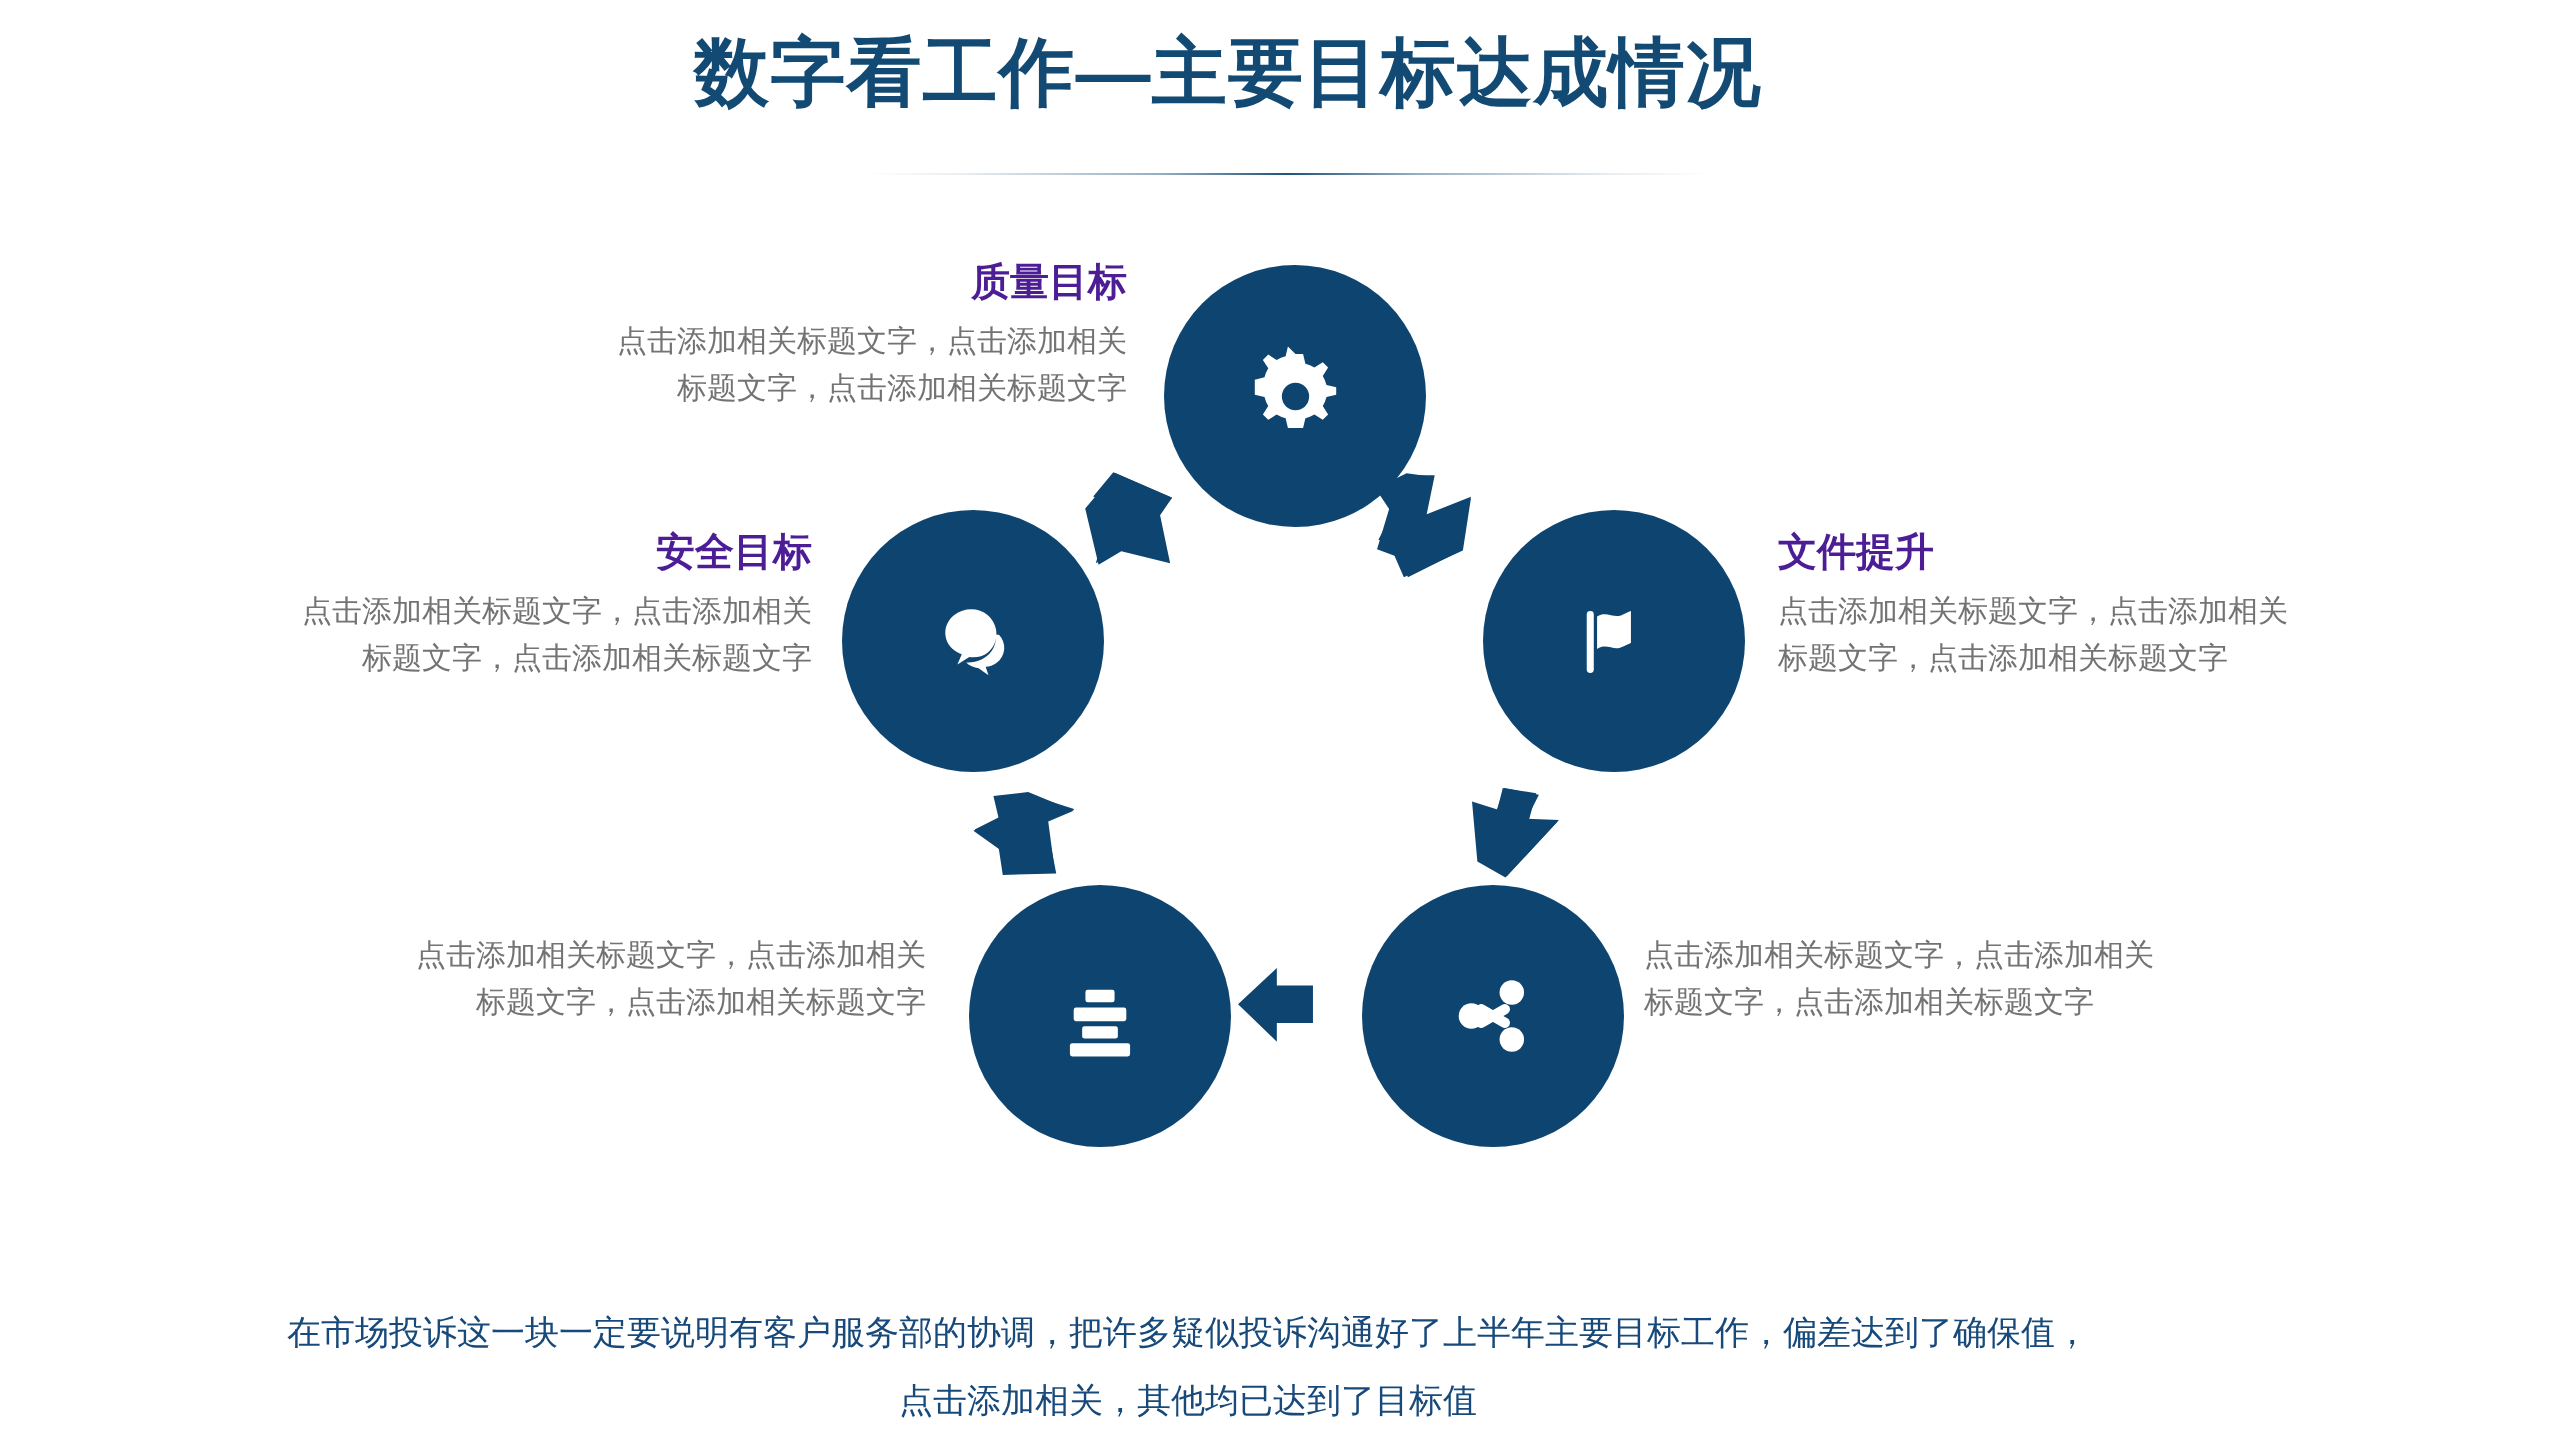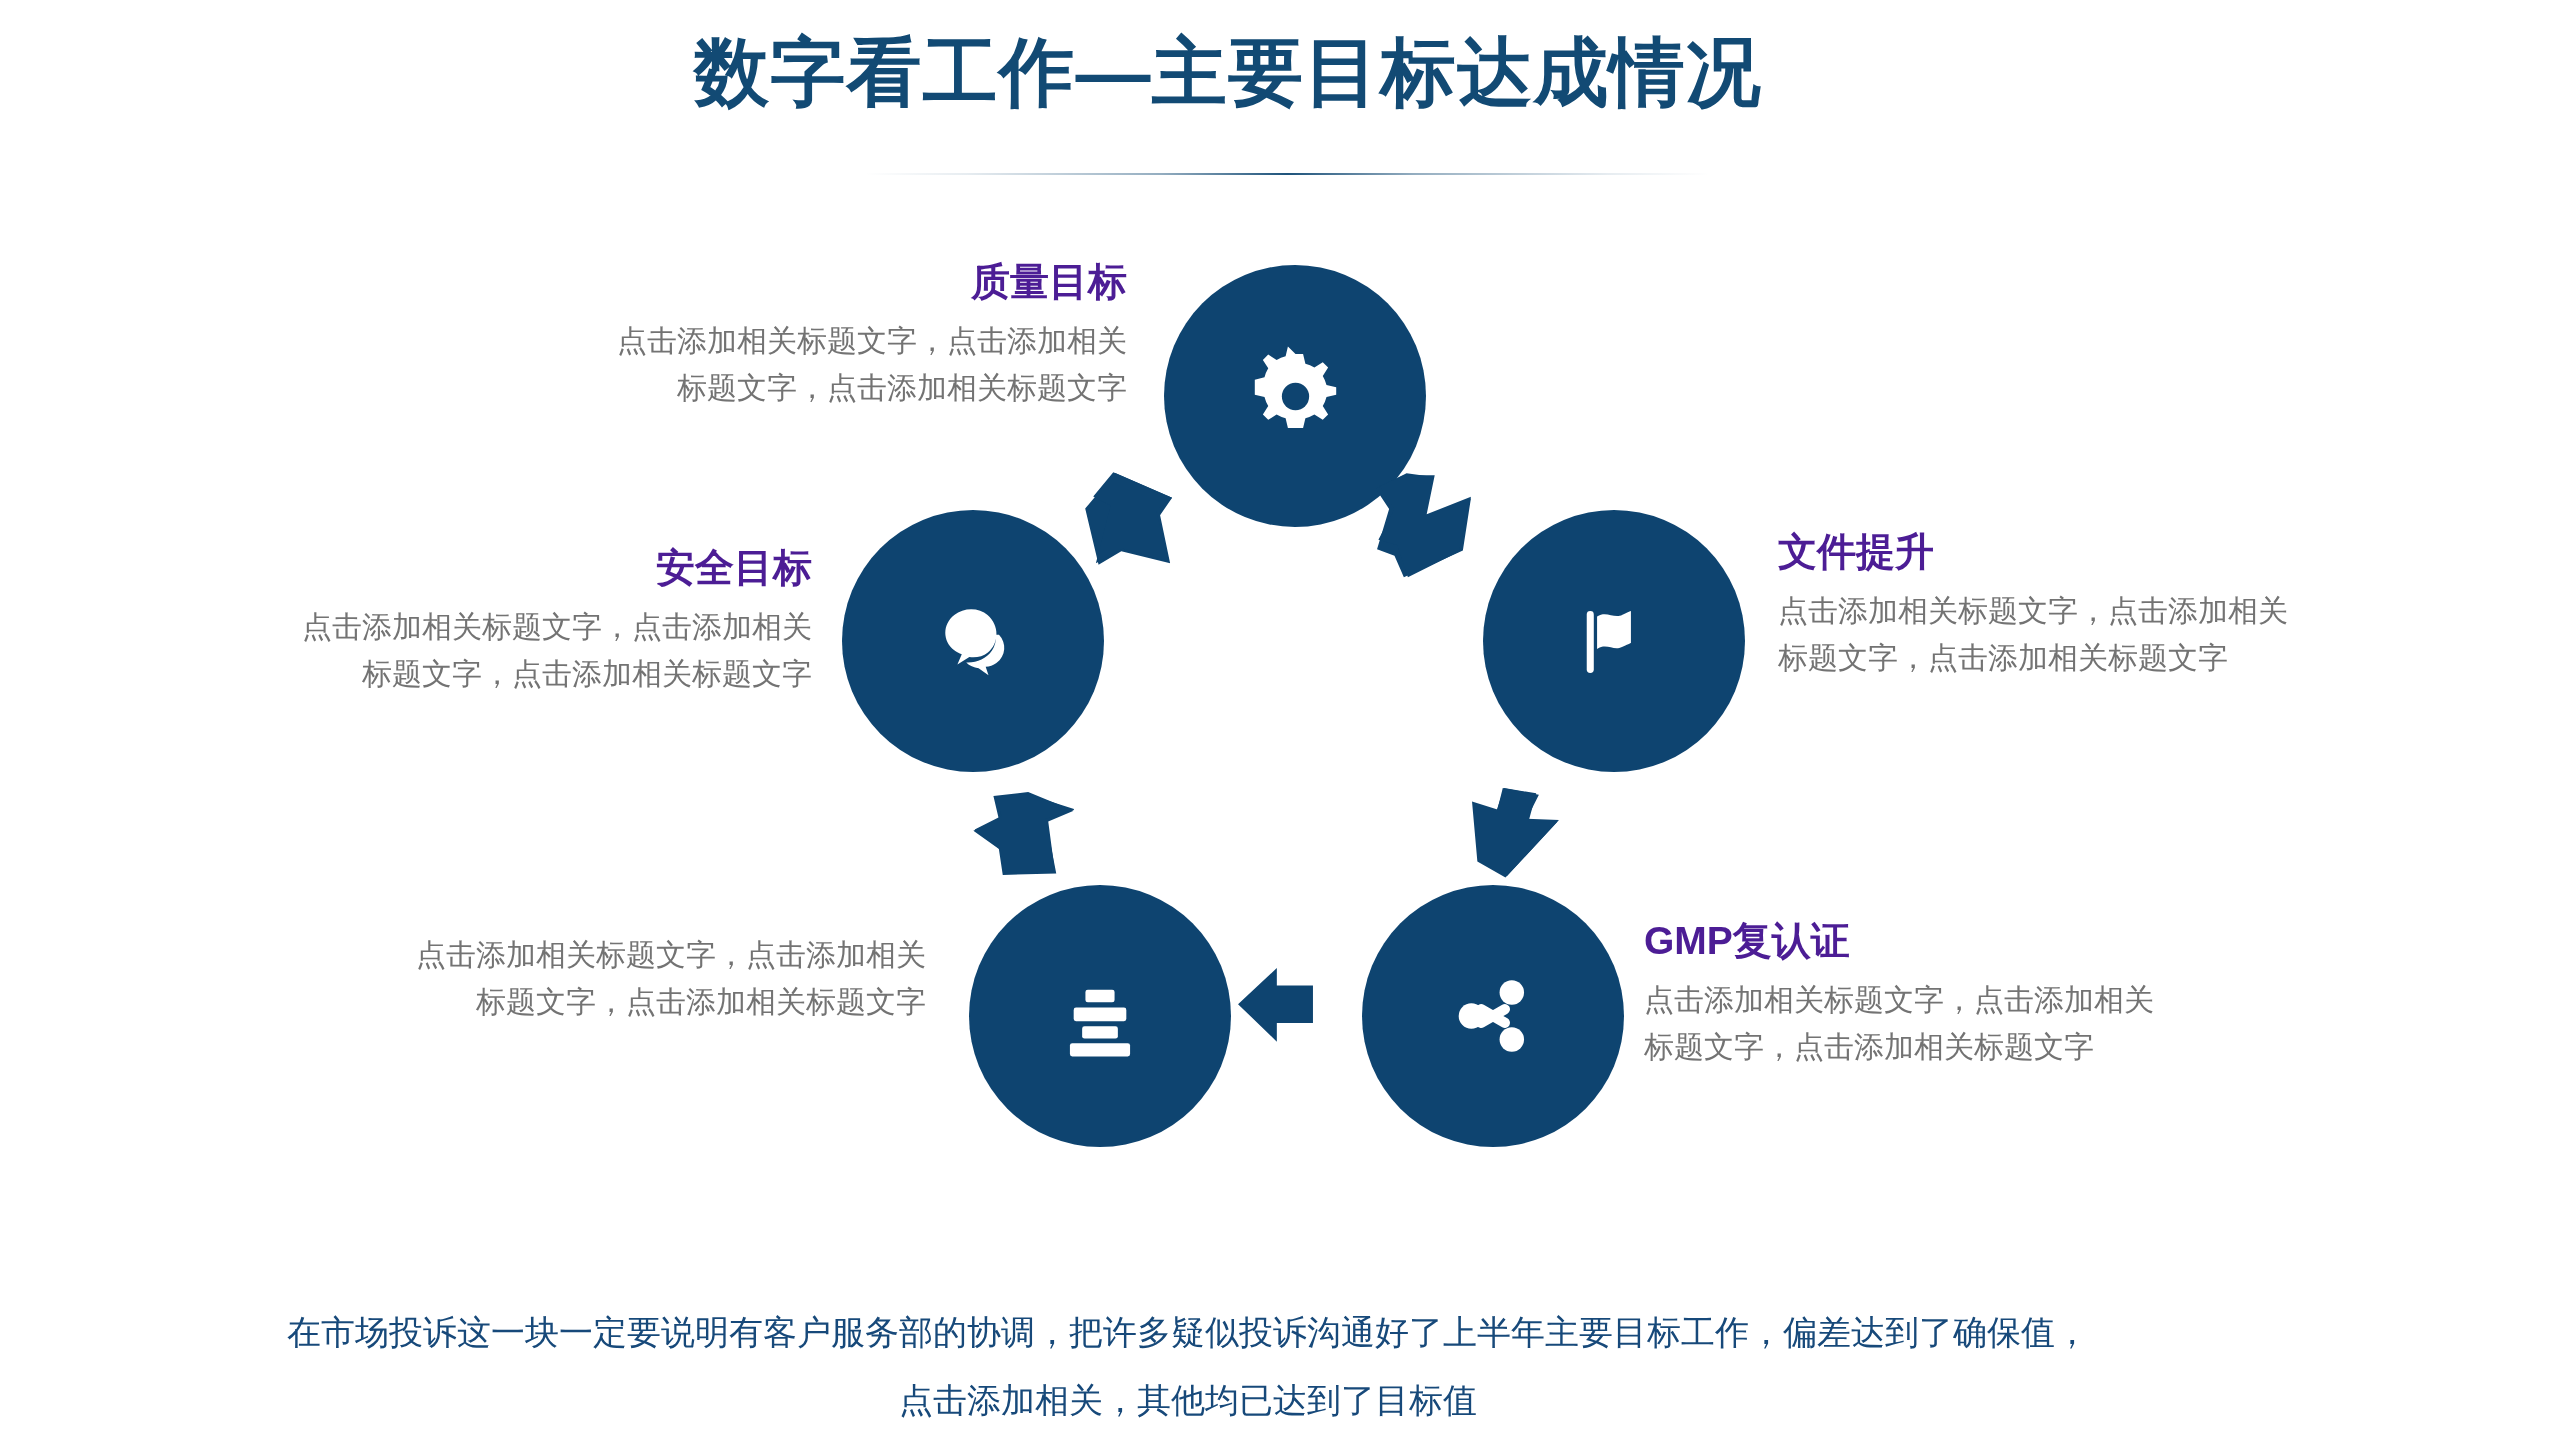--- a/index.html
+++ b/index.html
@@ -100,21 +100,21 @@
   .node-body .line { display: block; white-space: nowrap; }
 
   .align-right { text-align: right; }
   .align-left  { text-align: left; }
 
   
   #text-quality  { left: 510px;  top: 260px; width: 617px; }
   #text-document { left: 1778px; top: 530px; width: 644px; }
   #text-gmp      { left: 1644px; top: 919px; width: 637px; }
   #text-plan     { left: 329px;  top: 919px; width: 597px; }
-  #text-safety   { left: 188px;  top: 546px; width: 624px; }
+  #text-safety   { left: 188px;  top: 530px; width: 624px; }
 
   
   #caption {
     position: absolute;
     left: 0;
     top: 1298px;
     width: 2376px;
     text-align: center;
     font-size: 34px;
     font-weight: normal;
@@ -232,21 +232,20 @@
 
   <div class="node-text align-left" id="text-document">
     <div class="node-heading">文件提升</div>
     <div class="node-body">
       <span class="line">点击添加相关标题文字，点击添加相关</span>
       <span class="line">标题文字，点击添加相关标题文字</span>
     </div>
   </div>
 
   <div class="node-text align-left" id="text-gmp">
-    <div class="node-heading">GMP复认证</div>
     <div class="node-body">
       <span class="line">点击添加相关标题文字，点击添加相关</span>
       <span class="line">标题文字，点击添加相关标题文字</span>
     </div>
   </div>
 
   <div class="node-text align-right" id="text-plan">
     <div class="node-body">
       <span class="line">点击添加相关标题文字，点击添加相关</span>
       <span class="line">标题文字，点击添加相关标题文字</span>

